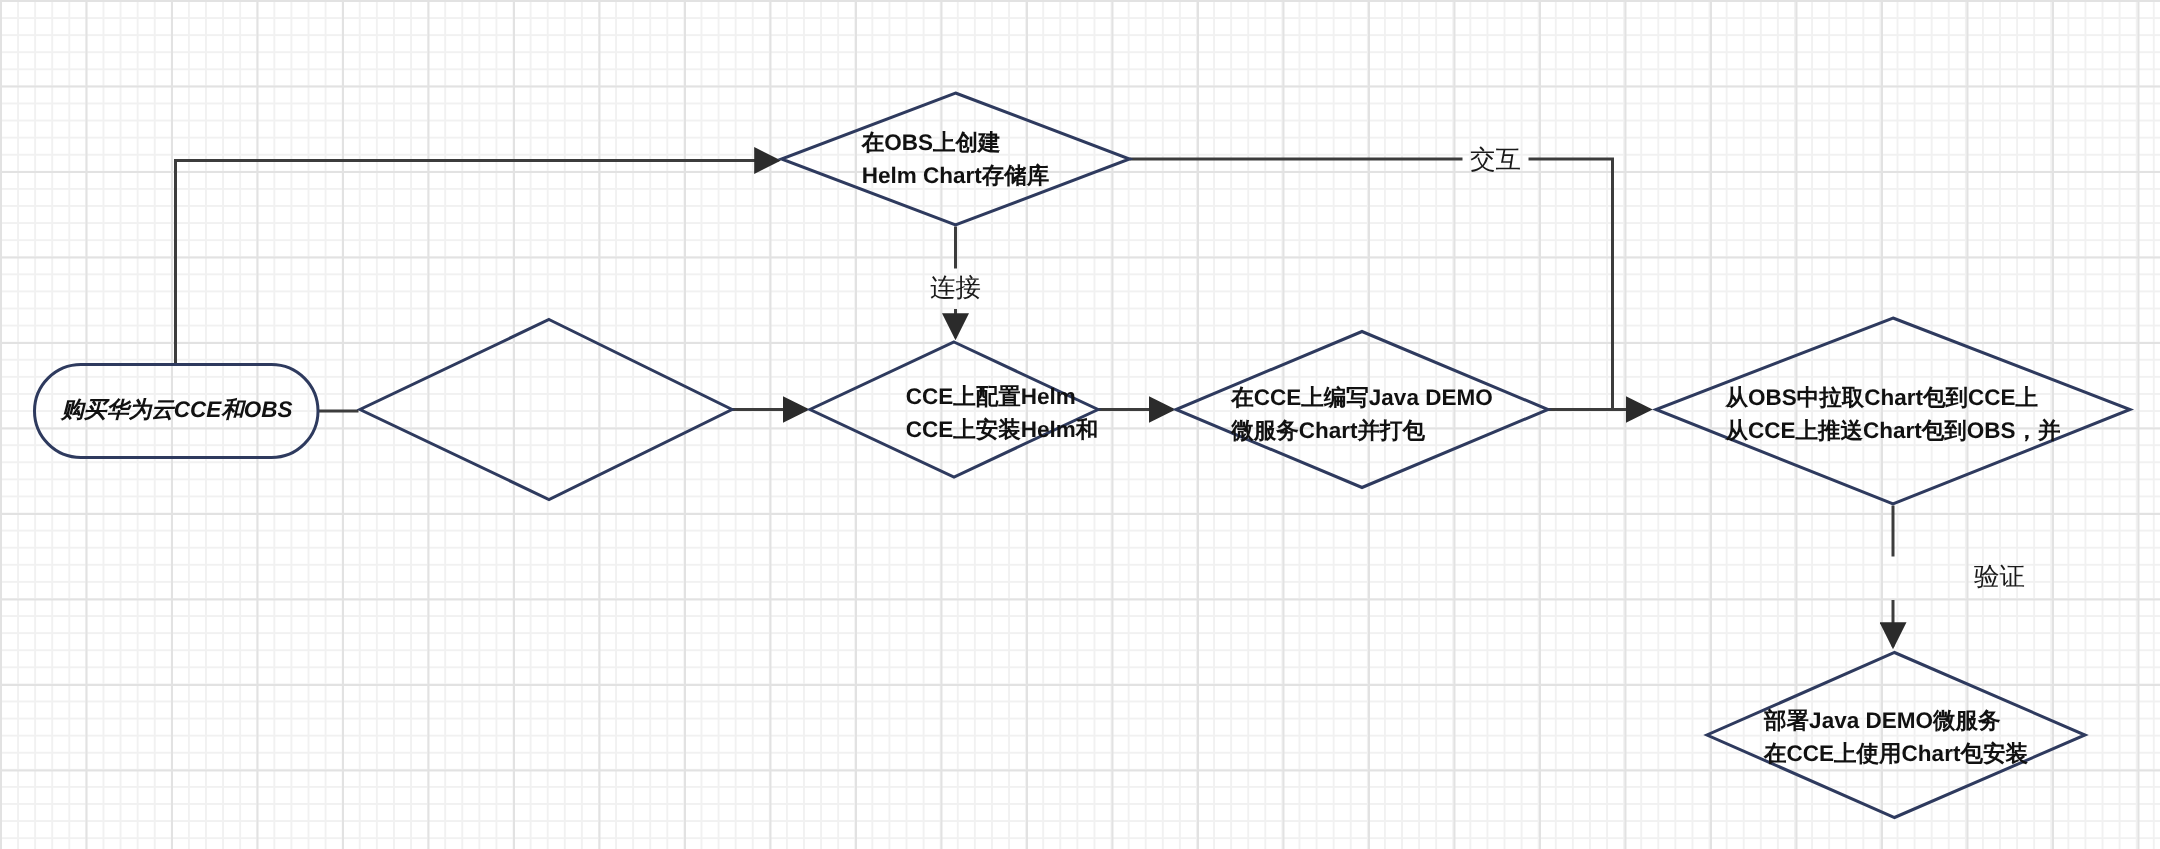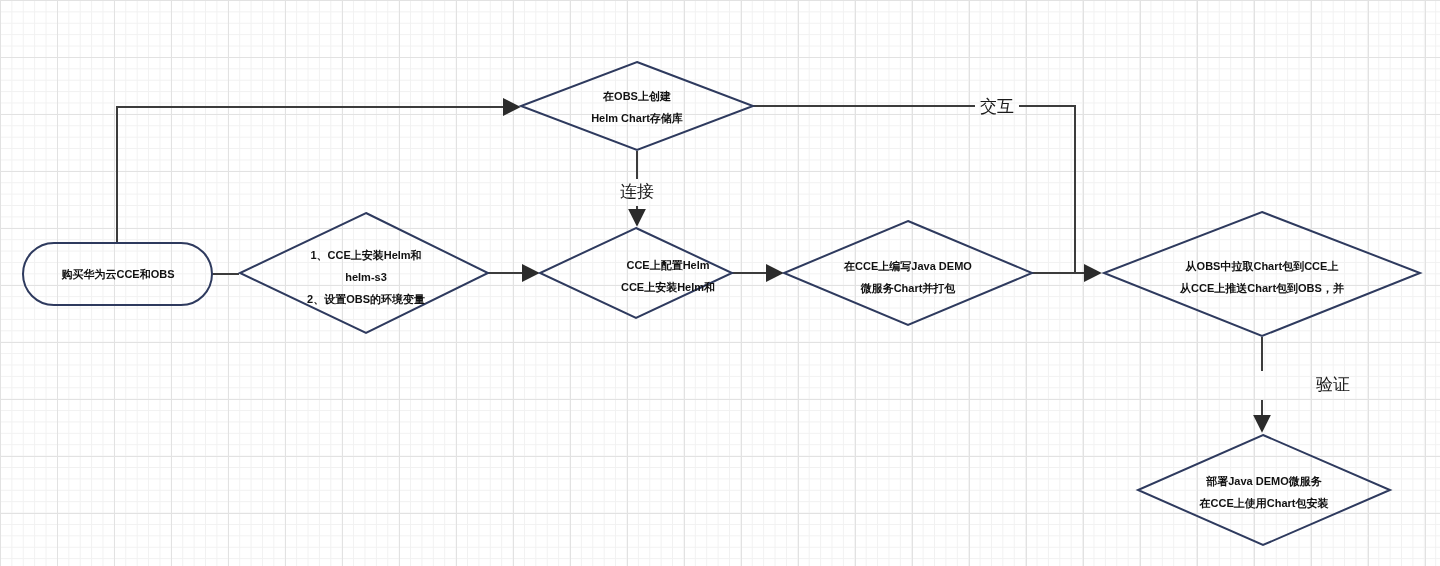--- a/index.html
+++ b/index.html
@@ -23,23 +23,22 @@
   }
   svg.layer {
     position: absolute;
     left: 0; top: 0;
     width: 1440px;
     height: 566px;
   }
   .node-label {
     position: absolute;
     transform: translate(-50%, -50%);
-    text-align: center;
     font-weight: bold;
-    font-size: 11px;
+    font-size: 15px;
     line-height: 22px;
     color: #111111;
     white-space: nowrap;
   }
   .edge-label {
     position: absolute;
     transform: translate(-50%, -50%);
     font-size: 17px;
     line-height: 20px;
     color: #1a1a1a;
@@ -76,29 +75,24 @@
       <rect x="23" y="243" width="189" height="62" rx="31"></rect>
       <polygon points="366,213 488,273 366,333 240,273"></polygon>
       <polygon points="637,62 753,106 637,150 521,106"></polygon>
       <polygon points="636,228 732,273 636,318 540,273"></polygon>
       <polygon points="908,221 1032,273 908,325 784,273"></polygon>
       <polygon points="1262,212 1420,273 1262,336 1104,273"></polygon>
       <polygon points="1263,435 1390,490 1263,545 1138,490"></polygon>
     </g>
   </svg>
 
-  <div class="node-label" style="left:118px; top:274px;">
+  <div class="node-label" style="left:118px; top:274px;font-style:italic;">
     <div>购买华为云CCE和OBS</div>
   </div>
 
-  <div class="node-label" style="left:366px; top:277px;">
-    <div>1、CCE上安装Helm和</div>
-    <div>helm-s3</div>
-    <div>2、设置OBS的环境变量</div>
-  </div>
 
   <div class="node-label" style="left:637px; top:107px;">
     <div>在OBS上创建</div>
     <div>Helm Chart存储库</div>
   </div>
 
   <div class="node-label" style="left:636px; top:276px;margin-left:32px;">
     <div>CCE上配置Helm</div>
     <div>CCE上安装Helm和</div>
   </div>

